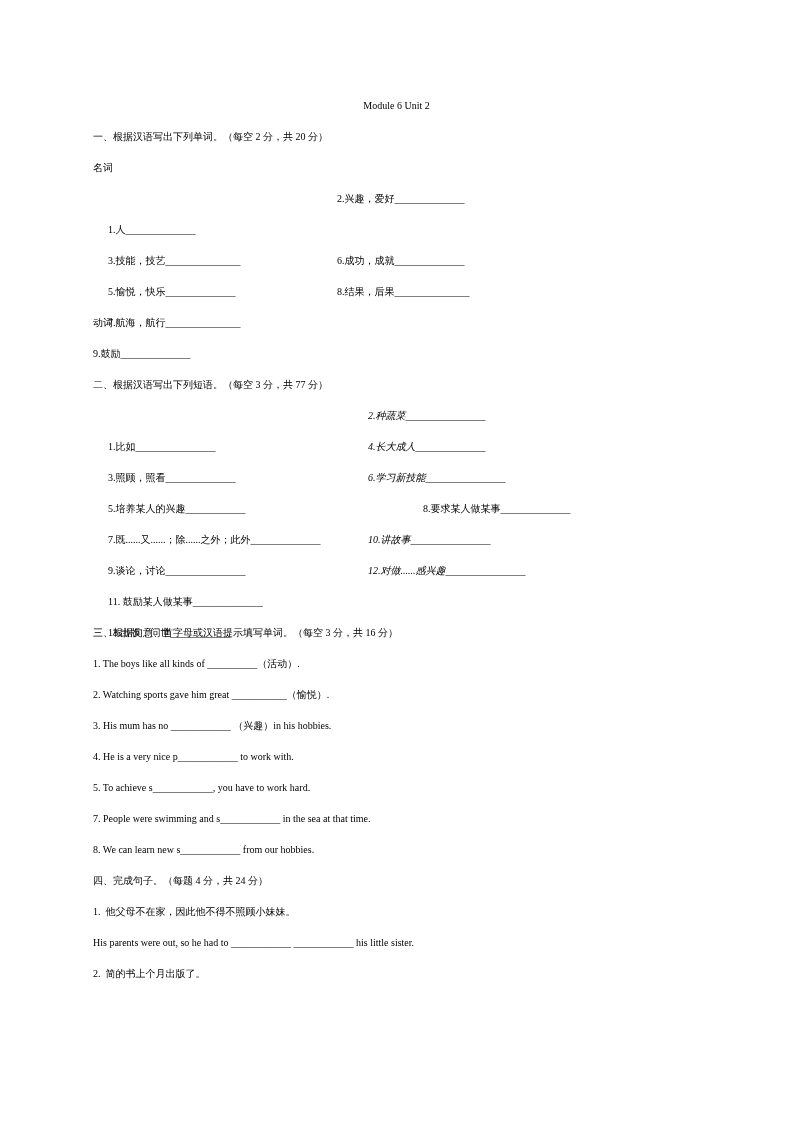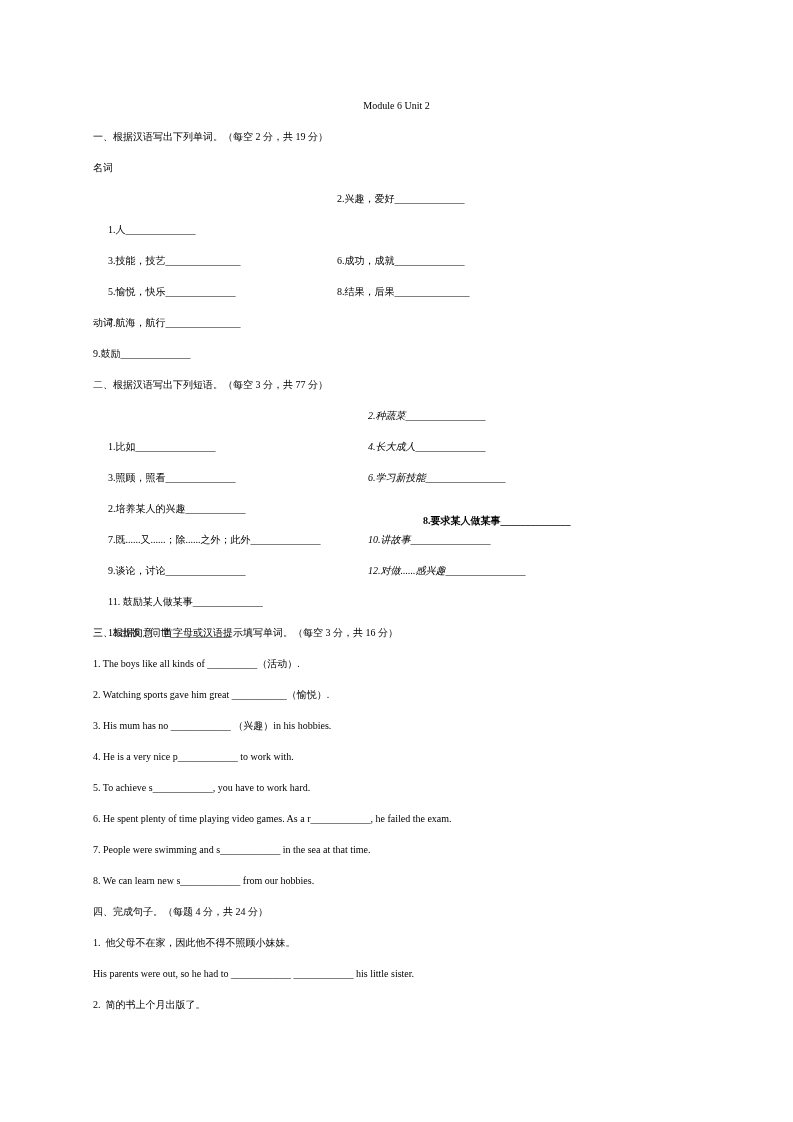--- a/index.html
+++ b/index.html
@@ -30,31 +30,31 @@
   }
   .title-line {
     width: 607px;
     text-align: center;
   }
   .pair {
     position: relative;
   }
   .c2a { position: absolute; left: 244px; top: 0; }
   .c2b { position: absolute; left: 275px; top: 0; font-style: italic; }
-  .c2c { position: absolute; left: 330px; top: 12px; font-weight: bold; }
+  .c2c { position: absolute; left: 330px; top: 0; }
 </style>
 </head>
 <body>
 
 <div class="page">
   <div class="doc">
 
     <div class="line title-line">Module 6 Unit 2</div>
 
-    <div class="line">一、根据汉语写出下列单词。（每空 2 分，共 19 分）</div>
+    <div class="line">一、根据汉语写出下列单词。（每空 2 分，共 20 分）</div>
     <div class="line">名词</div>
 
     <div class="line pair">
       <span class="c1">1.人______________</span>
       <span class="c2a">2.兴趣，爱好______________</span>
     </div>
     <div class="line pair">
       <span class="c1">3.技能，技艺_______________</span>
     </div>
     <div class="line pair">
@@ -73,21 +73,21 @@
 
     <div class="line pair">
       <span class="c1">1.比如________________</span>
       <span class="c2b">2.种蔬菜________________</span>
     </div>
     <div class="line pair">
       <span class="c1">3.照顾，照看______________</span>
       <span class="c2b">4.长大成人______________</span>
     </div>
     <div class="line pair">
-      <span class="c1">2.培养某人的兴趣____________</span>
+      <span class="c1">5.培养某人的兴趣____________</span>
       <span class="c2b">6.学习新技能________________</span>
     </div>
     <div class="line pair">
       <span class="c1">7.既......又......；除......之外；此外______________</span>
       <span class="c2c">8.要求某人做某事______________</span>
     </div>
     <div class="line pair">
       <span class="c1">9.谈论，讨论________________</span>
       <span class="c2b">10.讲故事________________</span>
     </div>
@@ -99,21 +99,20 @@
       <span class="c1">13.出版，问世____________</span>
     </div>
 
     <div class="line">三、根据句意、首字母或汉语提示填写单词。（每空 3 分，共 16 分）</div>
 
     <div class="line">1. The boys like all kinds of __________（活动）.</div>
     <div class="line">2. Watching sports gave him great ___________（愉悦）.</div>
     <div class="line">3. His mum has no ____________ （兴趣）in his hobbies.</div>
     <div class="line">4. He is a very nice p____________ to work with.</div>
     <div class="line">5. To achieve s____________, you have to work hard.</div>
-    <div class="line">6. He spent plenty of time playing video games. As a r____________, he failed the exam.</div>
     <div class="line">7. People were swimming and s____________ in the sea at that time.</div>
     <div class="line">8. We can learn new s____________ from our hobbies.</div>
 
     <div class="line">四、完成句子。（每题 4 分，共 24 分）</div>
 
     <div class="line">1.  他父母不在家，因此他不得不照顾小妹妹。</div>
     <div class="line">His parents were out, so he had to ____________ ____________ his little sister.</div>
     <div class="line">2.  简的书上个月出版了。</div>
 
   </div>

